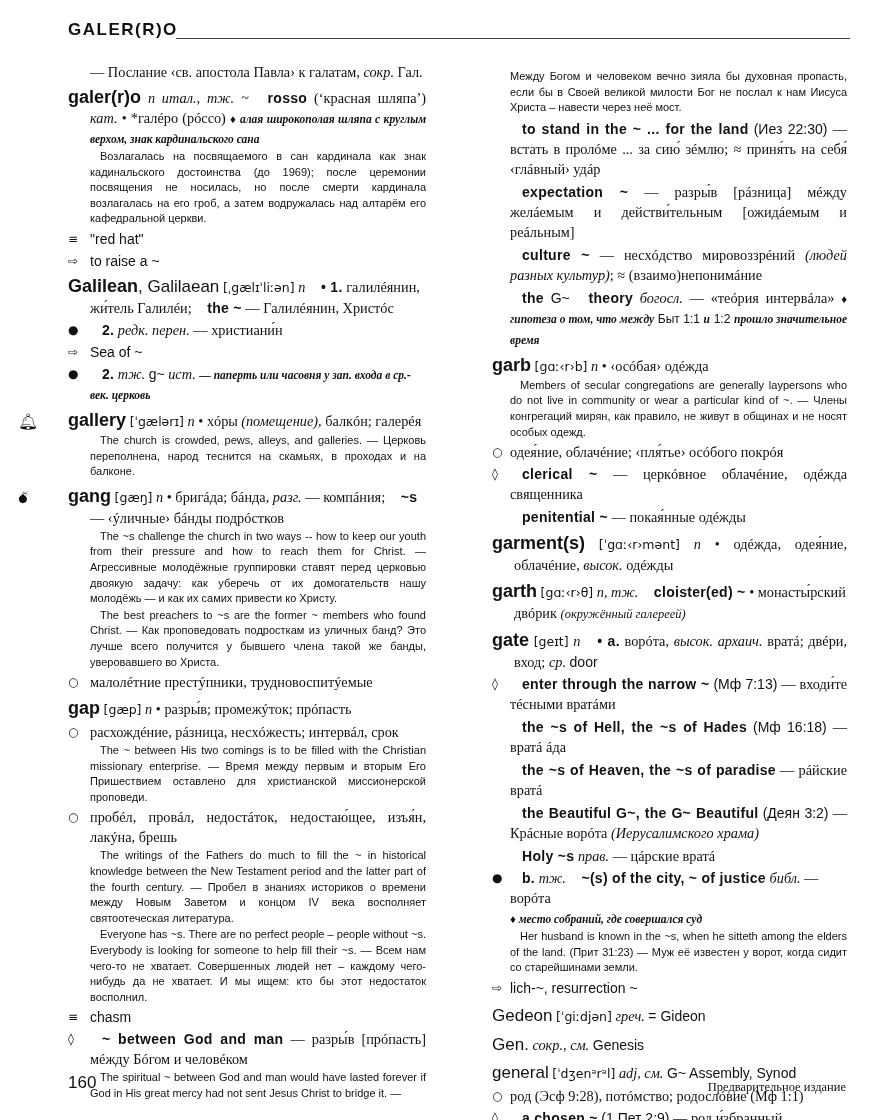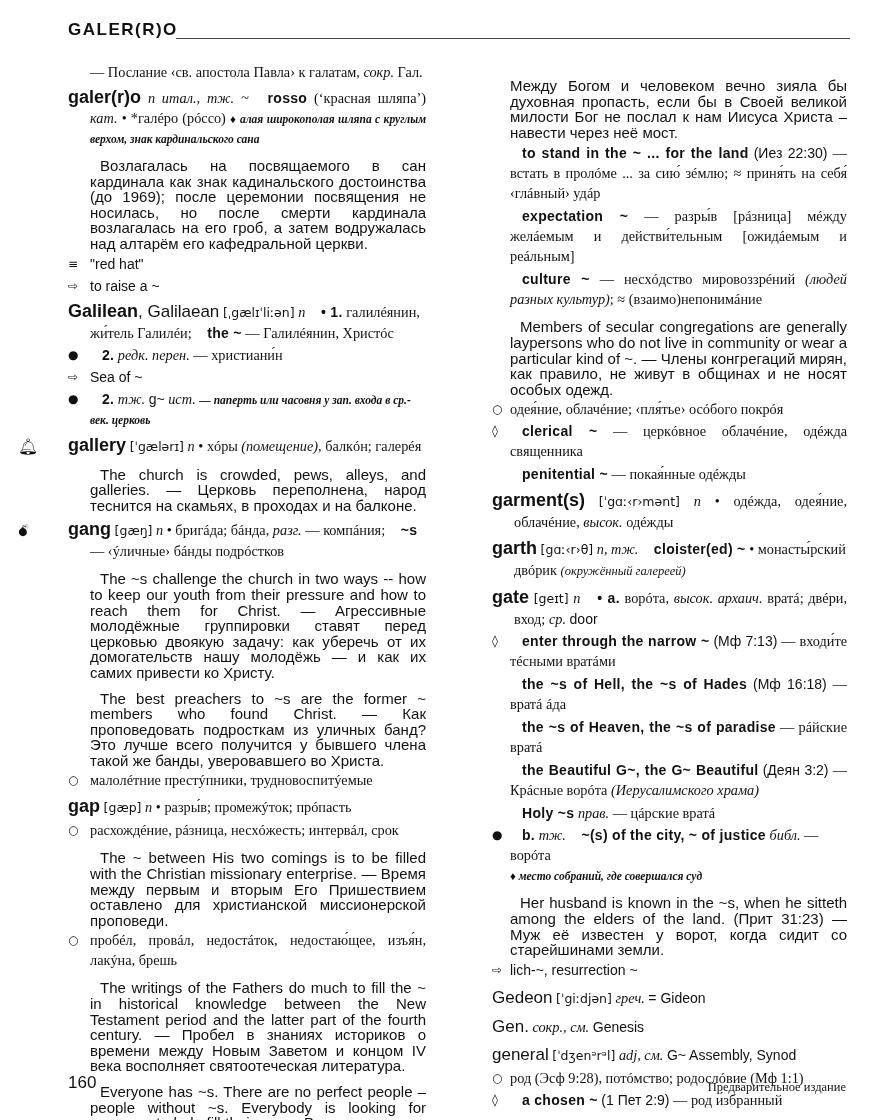--- a/index.html
+++ b/index.html
@@ -13,21 +13,21 @@
   .p { position: relative; margin: 0; }
   .ser { font-family: "Liberation Serif", serif; font-size: 14.3px; line-height: 20px; }
   .hw { font-family: "Liberation Sans", sans-serif; font-weight: bold; font-size: 18px; }
   .bs { font-family: "Liberation Sans", sans-serif; font-weight: bold; font-size: 14px; letter-spacing: 0.3px; padding-left: 12px; }
   .i { font-style: italic; }
   .sans-reg { font-family: "Liberation Sans", sans-serif; font-size: 14px; }
   .entry { padding-left: 22px; text-indent: -22px; margin-top: 5px; }
   .entry .hw:first-child { margin-left: 0; }
   .sense { padding-left: 22px; margin-top: 2px; position: relative; }
   .sense .mk { position: absolute; left: 0; top: 0; width: 16px; text-align: left; font-family: "DejaVu Sans", sans-serif; font-size: 12px; }
-  .ex { font-family: "Liberation Sans", sans-serif; font-size: 15px; line-height: 15.6px; text-align: justify; padding-left: 22px; margin-top: 10px; }
+  .ex { font-family: "Liberation Sans", sans-serif; font-size: 11px; line-height: 15.6px; text-align: justify; padding-left: 22px; margin-top: 1px; }
   .ex .ind { display: inline-block; width: 10px; }
   .note { font-style: italic; font-weight: bold; font-size: 11.5px; line-height: 16px; }
   .just { text-align: justify; }
   .side-icon { position: absolute; left: -28px; top: 2px; font-family: "DejaVu Sans", sans-serif; font-size: 16px; }
   .footer-num { position: absolute; left: 68px; top: 1073px; font-family: "Liberation Sans", sans-serif; font-size: 17px; }
   .footer-note { position: absolute; right: 34px; top: 1080px; font-family: "Liberation Serif", serif; font-size: 12.5px; }
   .gap-top { margin-top: 6px; }
   .hw-reg { font-family: "Liberation Sans", sans-serif; font-size: 17px; }
   .ipa { font-family: "DejaVu Sans", sans-serif; font-size: 12.5px; }
 </style>
@@ -161,21 +161,39 @@
   </div>
   <div class="p ser just" style="margin-top:3px;">
     <span class="bs">expectation ~</span>
     <span>— разры́в [рáзница] мéжду желáемым и действи́тельным [ожидáемым и реáльным]</span>
   </div>
   <div class="p ser just" style="margin-top:3px;">
     <span class="bs">culture ~</span>
     <span>— несхóдство мировоззрéний</span>
     <span class="i">(людей разных культур)</span><span>; ≈ (взаимо)непонимáние</span>
   </div>
-
+  <div class="p ser just" style="margin-top:3px;">
+    <span class="bs">the</span>
+    <span class="sans-reg">G~</span>
+    <span class="bs">theory</span>
+    <span class="i">богосл.</span>
+    <span>— «теóрия интервáла»</span>
+    <span class="note">♦ гипотеза о том, что между</span>
+    <span class="sans-reg" style="font-size:12px;">Быт 1:1</span>
+    <span class="note">и</span>
+    <span class="sans-reg" style="font-size:12px;">1:2</span>
+    <span class="note">прошло значительное время</span>
+  </div>
+
+  <div class="p ser entry gap-top" style="margin-left:-18px;">
+    <span class="hw">garb</span>
+    <span class="ipa">[gɑː‹r›b]</span>
+    <span class="i">n</span>
+    <span>• ‹осóбая› одéжда</span>
+  </div>
   <div class="p ex" style="padding-left:0;"><span class="ind"></span><span>Members of secular congregations are generally laypersons who do not live in community or wear a particular kind of ~. — Члены конгрегаций мирян, как правило, не живут в общинах и не носят особых одежд.</span></div>
   <div class="p sense ser" style="margin-left:-18px; padding-left:18px;">
     <span class="mk">○</span>
     <span>одея́ние, облачéние; ‹пля́тье› осóбого покрóя</span>
   </div>
   <div class="p sense ser just" style="margin-left:-18px; padding-left:18px;">
     <span class="mk">◊</span>
     <span class="bs">clerical ~</span>
     <span>— церкóвное облачéние, одéжда священника</span>
   </div>

